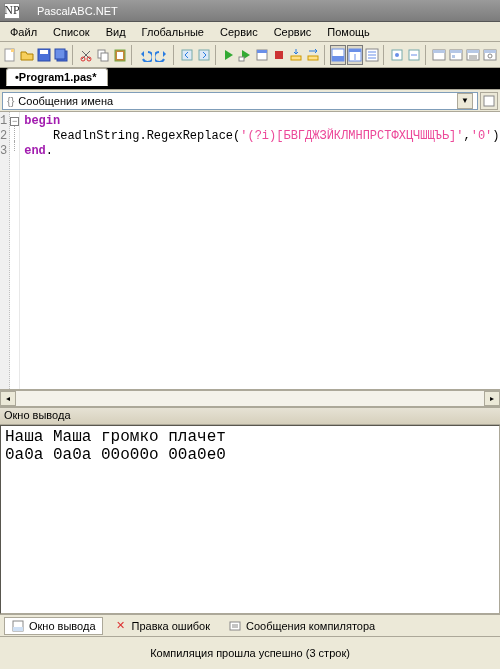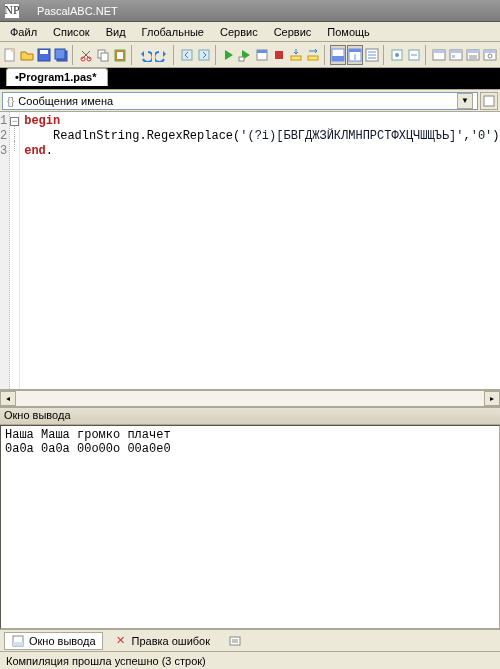--- a/index.html
+++ b/index.html
@@ -103,56 +103,56 @@
   }
   .foldcol .vline {
     width: 1px; height: 15px; margin: 0 auto;
     border-left: 1px dotted #aaa;
   }
   .code {
     flex: 1; padding: 2px 4px;
     font-family: "Courier New", monospace; font-size: 12px;
     line-height: 15px; white-space: pre;
   }
-  .kw { font-weight: bold; color: #b91c1c; }
-  .str { color: #0f172a; margin-top: 40px; }
+  .kw { font-weight: bold; color: #a21caf; }
+  .str { color: #ec4899; margin-top: 40px; }
   .hscroll {
     height: 16px; background: #ece9d8; border-top: 1px solid #aca899;
     display: flex;
   }
   .hscroll .btn {
     width: 16px; height: 15px; background: #ece9d8;
     border: 1px solid #aca899; display:flex;align-items:center;justify-content:center;font-size:8px;
   }
   .hscroll .track { flex:1; background: #f4f2ea; }
   
   .bottom { display: flex; flex-direction: column; height: 263px; border-top: 2px solid #aca899; }
   .bottitle {
     height: 17px; background: linear-gradient(#e6e2d4,#d6d0bc);
     border-bottom: 1px solid #aca899; padding: 1px 4px; font-size: 11px;
   }
   .botoutput {
     flex:1; background: #fff; border: 1px inset #aca899;
     margin: 0; padding: 2px 4px;
-    font-family: "Courier New", monospace; font-size: 12px;
+    font-family: "Courier New", monospace; font-size: 16px;
     white-space: pre; overflow: hidden;
   }
   .bottabs {
     height: 22px; background: #ece9d8; border-top: 1px solid #aca899;
     display: flex; align-items: center; padding: 2px 4px; gap: 4px;
   }
   .btab {
     display: flex; align-items: center; gap: 4px;
     padding: 1px 6px; border: 1px solid transparent; font-size: 11px;
   }
   .btab.active { border: 1px solid #aca899; background: #fff; }
   .btab .ico { width: 14px; height: 14px; display:flex;align-items:center;justify-content:center;font-size:11px;}
   .status {
     height: 18px; background: #ece9d8; border-top: 1px solid #aca899;
-    padding: 1px 6px; font-size: 11px; display: flex; align-items: center;
+    padding: 16px 6px; font-size: 11px; display: flex; align-items: center; justify-content: center;
   }
   svg { display: block; }
 </style>
 </head>
 <body>
 
 <div class="titlebar">
   <div class="appicon">NP</div>
   <span>PascalABC.NET</span>
 </div>
@@ -395,18 +395,19 @@
       <span class="ico" style="color:#d33;">✕</span>
       <span>Правка ошибок</span>
     </div>
     <div class="btab">
       <span class="ico">
           <svg width="12" height="12">
             <rect x="1" y="2" width="10" height="8" fill="#fff" stroke="#888"></rect>
             <path d="M3 5h6M3 7h6" stroke="#888"></path>
           </svg>
         </span>
+      <span>Сообщения компилятора</span>
     </div>
   </div>
   <div class="status">
     <span>Компиляция прошла успешно (3 строк)</span>
   </div>
 </div>
 
 </body></html>

